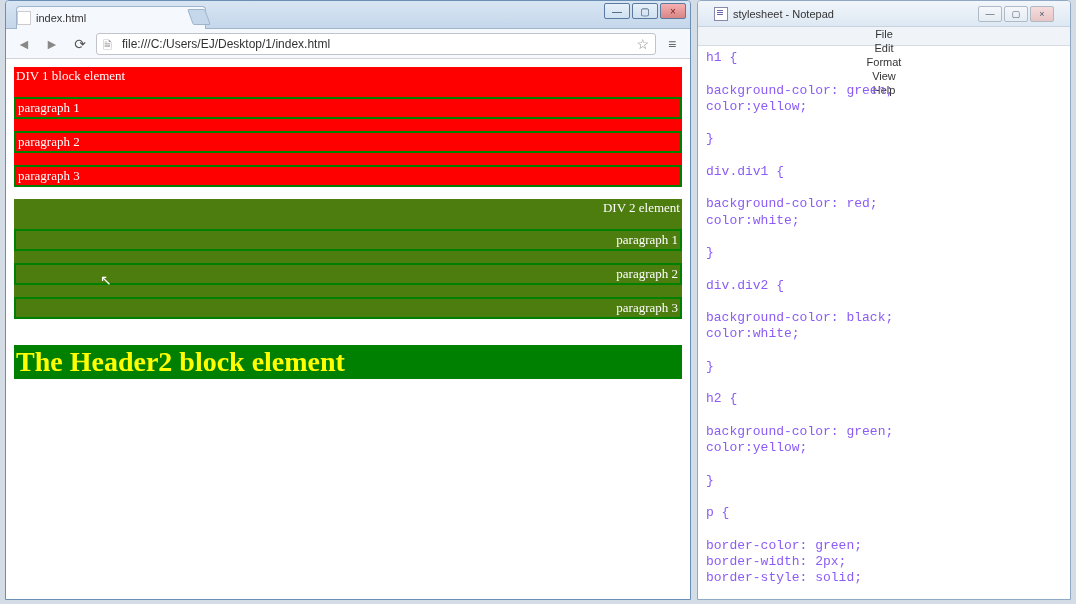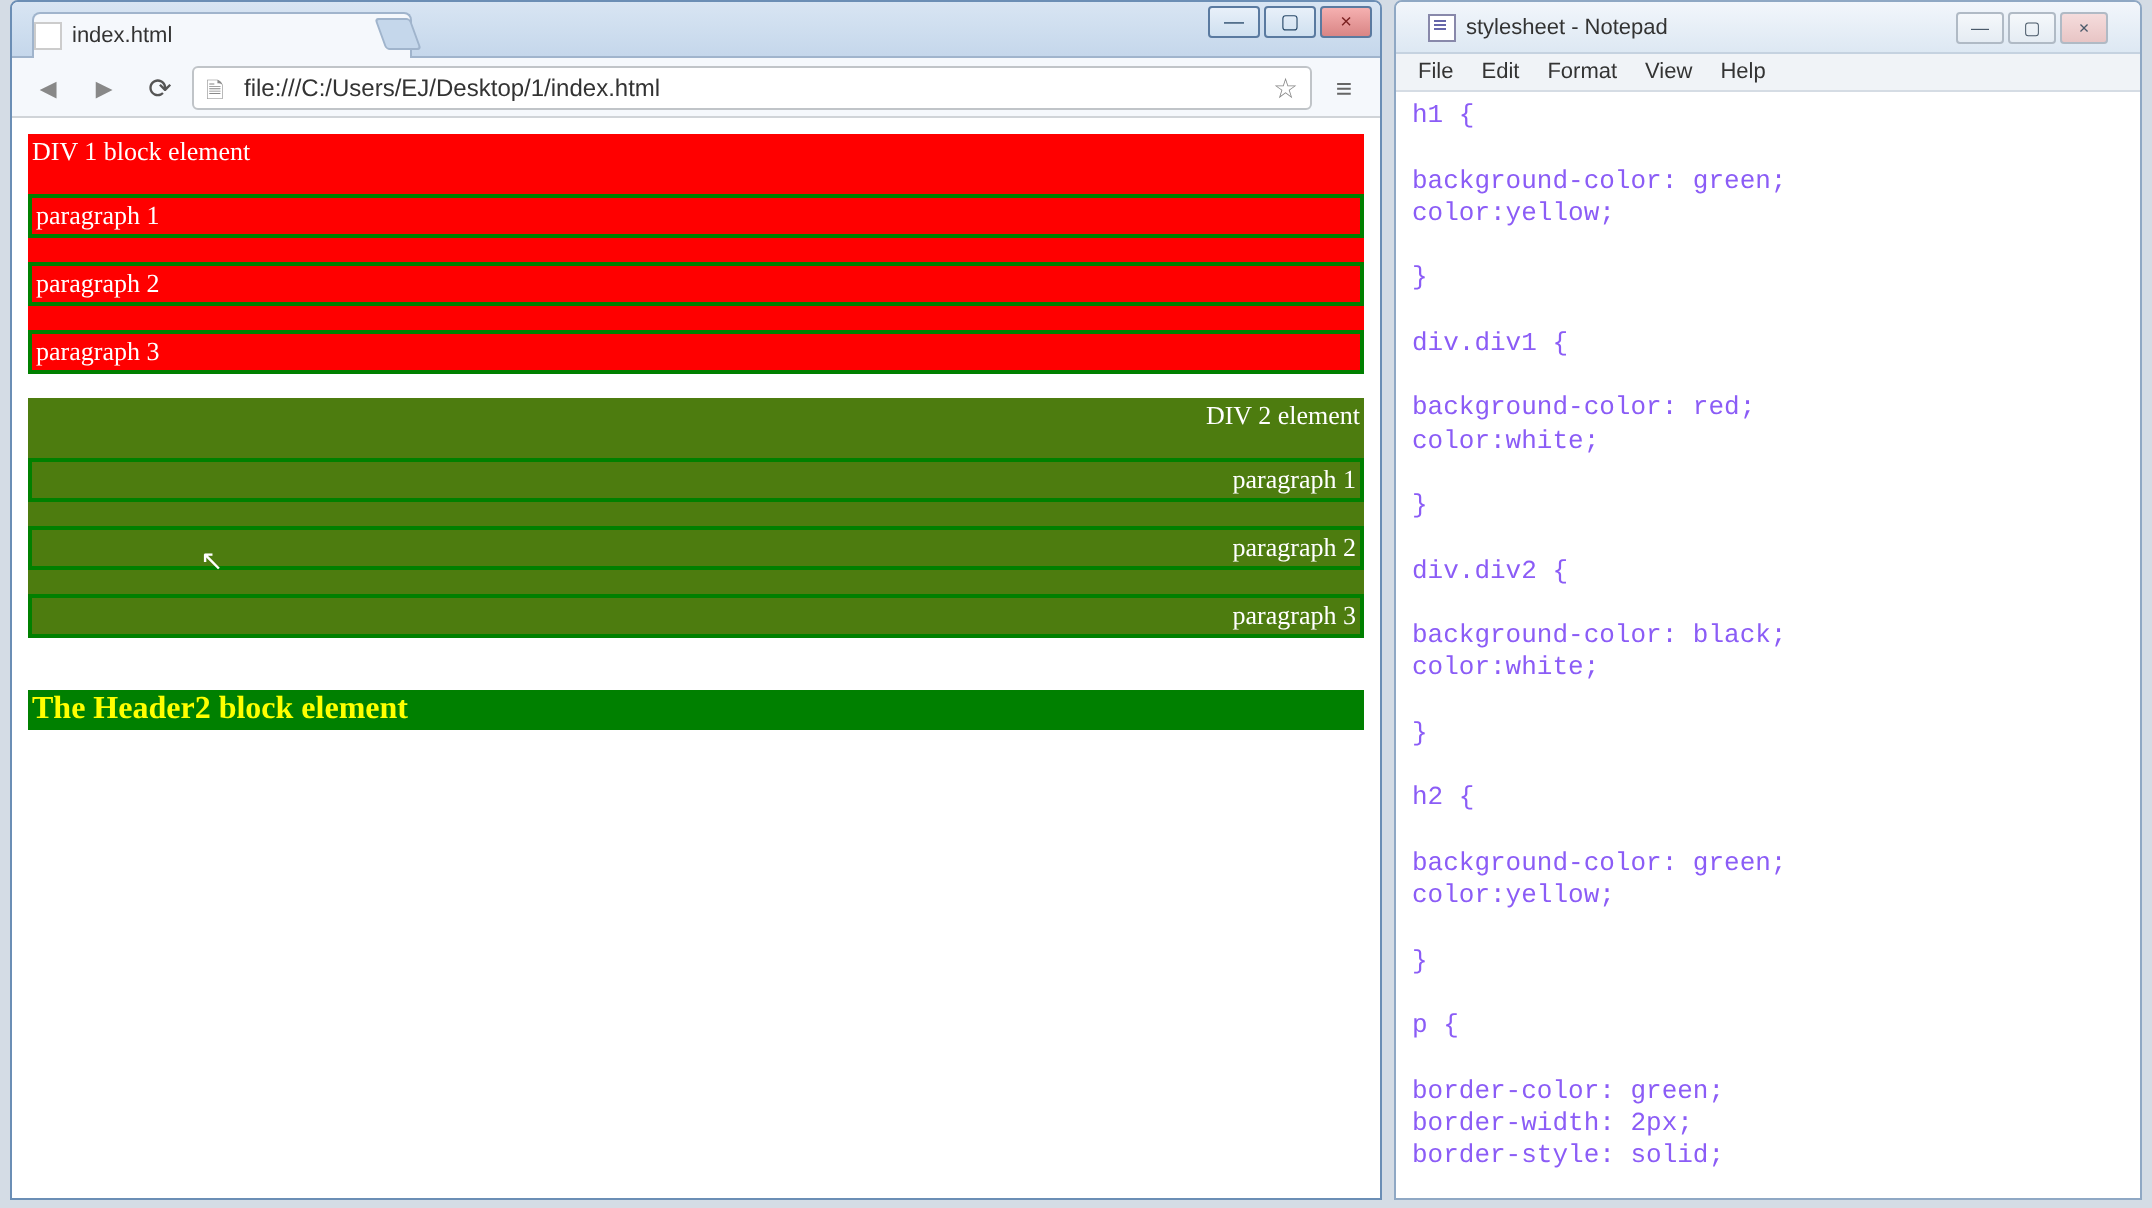--- a/index.html
+++ b/index.html
@@ -184,21 +184,21 @@
     }
     .page-p {
       border: 2px solid green;
       margin: 12px 0;
       padding: 1px 2px;
       font-size: 13px;
     }
     .page-h2 {
       background-color: green;
       color: yellow;
-      font-size: 16px;
+      font-size: 28px;
       font-weight: bold;
       padding: 1px 2px;
       margin-top: 26px;
     }
     .cursor-pointer {
       position: absolute;
       left: 94px;
       top: 213px;
       color: white;
       font-size: 14px;
@@ -266,20 +266,21 @@
     }
     .notepad-menubar {
       height: 19px;
       background: #f0f3f7;
       border-bottom: 1px solid #d5dce4;
       display: flex;
       align-items: center;
       padding: 0 4px;
       font-size: 11px;
       color: #333;
+      flex-direction: column;
     }
     .np-menu-item {
       padding: 1px 7px;
     }
     .notepad-content {
       padding: 4px 8px;
       font-family: Consolas, "Courier New", monospace;
       font-size: 13px;
       color: #8b5cf6;
       white-space: pre;

